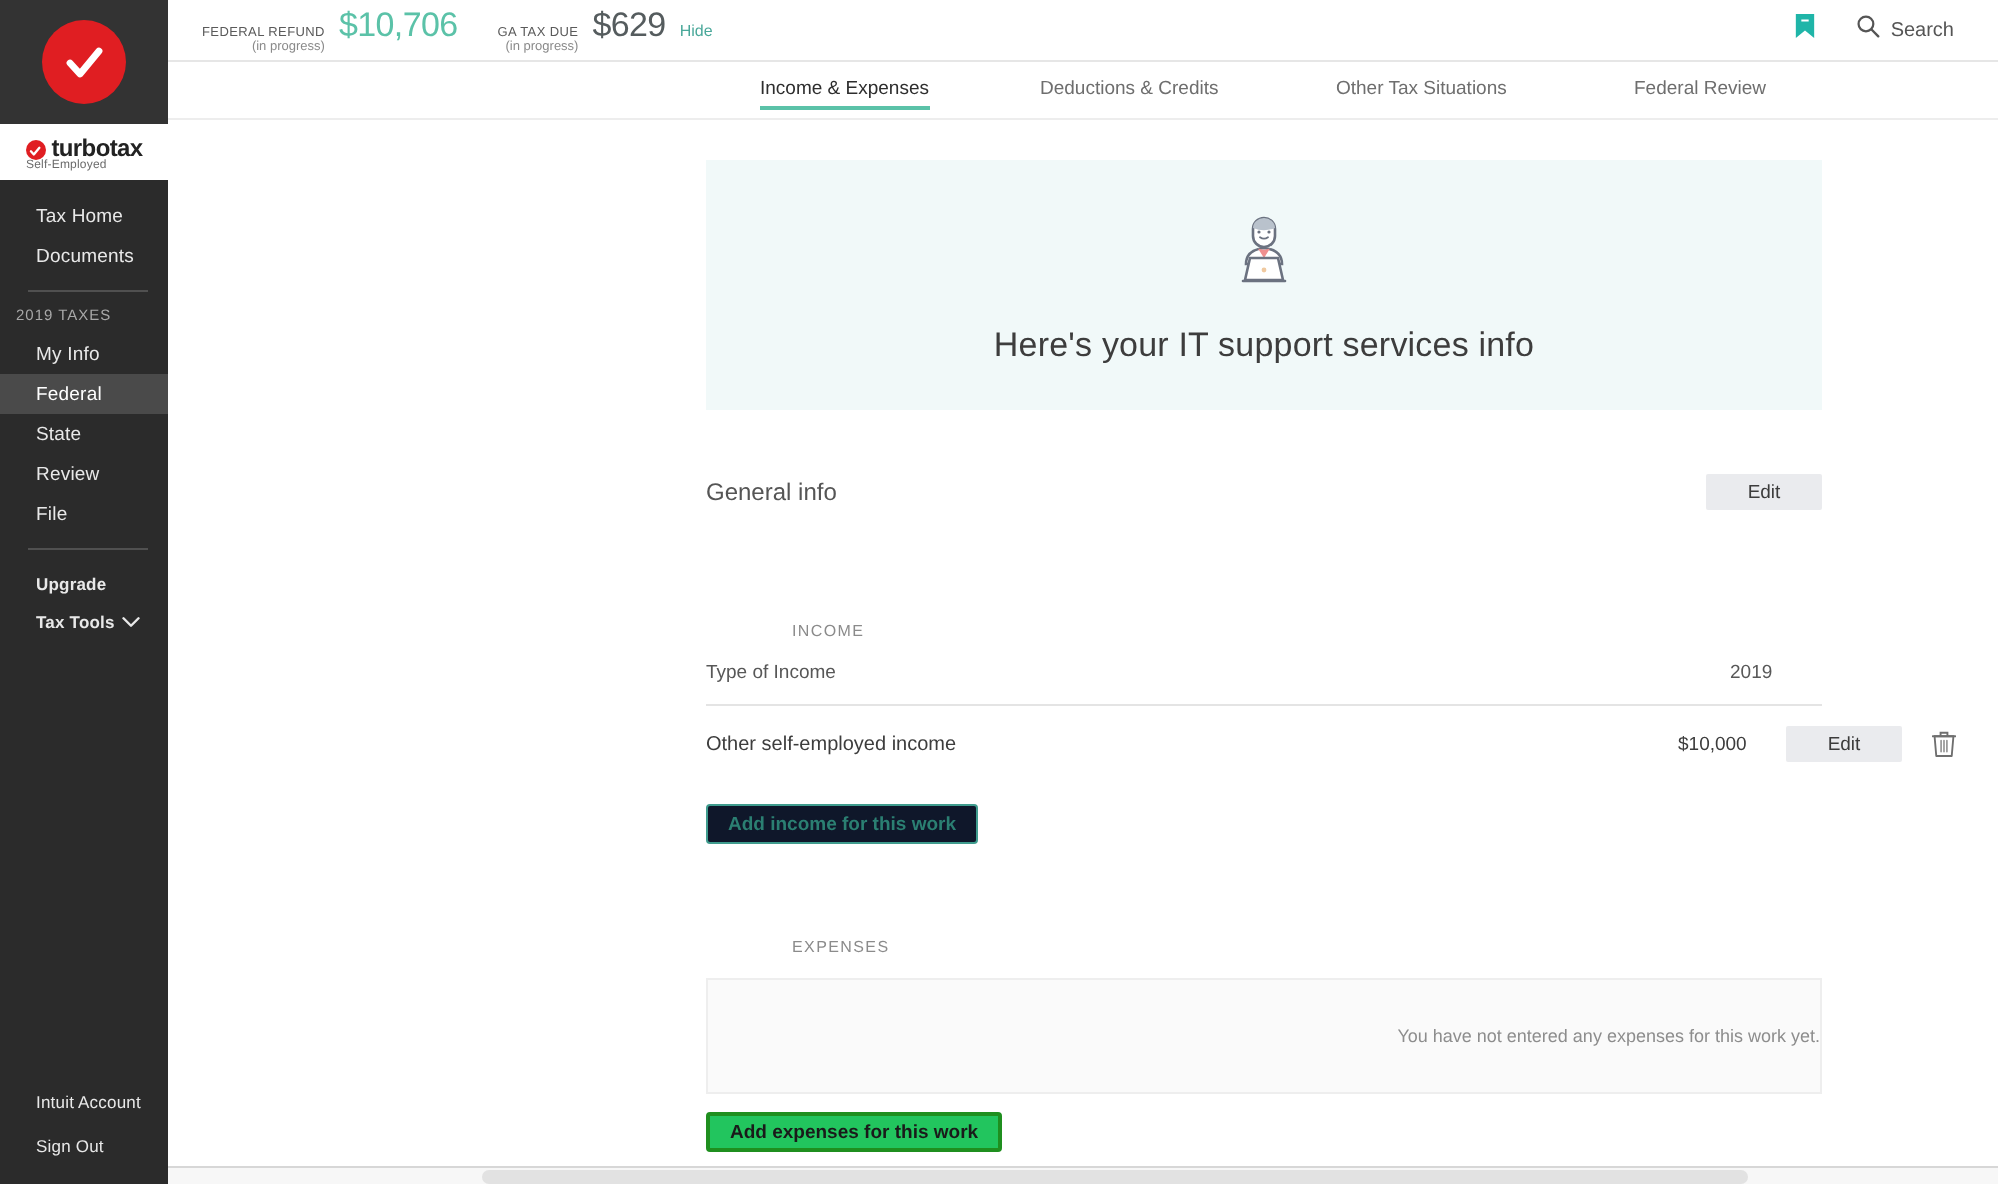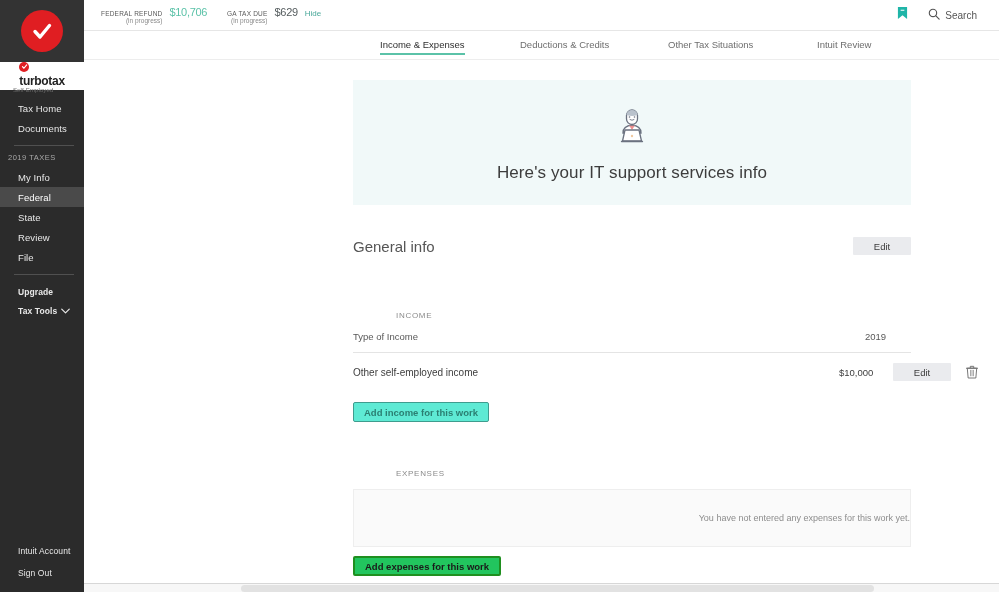--- a/index.html
+++ b/index.html
@@ -27,21 +27,21 @@
     width: 42px; height: 42px; border-radius: 50%;
     background: #e01e22;
     display: flex; align-items: center; justify-content: center;
   }
   .logo-circle svg { display: block; }
   .brand-block {
     height: 28px; background: #ffffff;
     display: flex; flex-direction: column; align-items: center;
     justify-content: center; padding-top: 2px;
   }
-  .brand-row { display: flex; align-items: flex-start; gap: 3px; flex-direction: column; }
+  .brand-row { display: flex; align-items: flex-end; gap: 3px; }
   .brand-dot {
     width: 10px; height: 10px; border-radius: 50%;
     background: #e01e22; display: flex;
     align-items: center; justify-content: center; flex: none;
   }
   .brand-name {
     font-size: 12px; font-weight: bold; color: #222;
     letter-spacing: -0.3px; line-height: 1;
   }
   .brand-sub {
@@ -78,21 +78,21 @@
     display: flex; align-items: center;
   }
   .refund-group { display: flex; align-items: baseline; margin-left: 17px; }
   .refund-labels { text-align: right; line-height: 1.15; }
   .refund-cap {
     font-size: 6.5px; color: #5a5a5a; letter-spacing: 0.2px;
     display: block; text-transform: uppercase;
   }
   .refund-prog { font-size: 6.5px; color: #8a8a8a; display: block; }
   .refund-amt {
-    font-size: 11px; color: #5bc2a8; margin-left: 7px;
+    font-size: 17px; color: #5bc2a8; margin-left: 7px;
     letter-spacing: -0.3px; font-weight: normal;
   }
   .refund-amt.dark { color: #555c5e; }
   .refund-group.second { margin-left: 20px; }
   .hide-link {
     font-size: 8px; color: #4aa89a; margin-left: 7px; cursor: pointer;
   }
   .topbar-right {
     margin-left: auto; display: flex; align-items: center;
     gap: 20px; margin-right: 22px;
@@ -140,21 +140,21 @@
   .hero-title {
     font-size: 17px; color: #3d3d3d; font-weight: normal;
     letter-spacing: 0.1px;
   }
 
   .section-row {
     position: absolute; display: flex; align-items: center;
     left: 269px; width: 558px;
   }
   .row-general { top: 172px; height: 26px; }
-  .row-label { font-size: 15px; color: #555; }
+  .row-label { font-size: 12px; color: #555; }
   .btn-edit {
     margin-left: auto; width: 58px; height: 18px;
     background: #eaebee; border: none; border-radius: 1px;
     font-size: 9.5px; color: #3c3c3c; cursor: pointer;
     font-family: "Liberation Sans", sans-serif;
     display: flex; align-items: center; justify-content: center;
   }
 
   .sec-head {
     position: absolute; left: 269px;
@@ -190,21 +190,21 @@
     display: flex; align-items: center; justify-content: center;
   }
   .row-trash {
     position: absolute; left: 613px; cursor: pointer;
     display: flex; align-items: center;
   }
 
   .btn-outline {
     position: absolute; left: 269px; top: 341px;
     height: 20px; padding: 0 10px;
-    background: #5eead4; border: 1px solid #3f9c8e;
+    background: #0f172a; border: 1px solid #3f9c8e;
     border-radius: 2px; font-size: 9.5px; color: #2b7f72;
     font-weight: bold; cursor: pointer;
     font-family: "Liberation Sans", sans-serif;
     display: flex; align-items: center; justify-content: center;
   }
 
   .empty-box {
     position: absolute; left: 269px; top: 428px;
     width: 558px; height: 58px;
     background: #fafafa; border: 1px solid #eeeeee;
@@ -358,21 +358,21 @@
     <div class="tab tab-1 active">
       <span>Income &amp; Expenses</span>
     </div>
     <div class="tab tab-2">
       <span>Deductions &amp; Credits</span>
     </div>
     <div class="tab tab-3">
       <span>Other Tax Situations</span>
     </div>
     <div class="tab tab-4">
-      <span>Intuit Review</span>
+      <span>Federal Review</span>
     </div>
   </div>
 
   <div class="content">
 
     <div class="hero">
       <span class="hero-illustration">
         <svg width="48" height="48" viewBox="0 0 48 48" aria-hidden="true">
 
           <path d="M18.5 12.5 a5.5 5.5 0 0 1 11 0 v3.5 a5.5 5.5 0 0 1 -11 0 z" fill="#ffffff" stroke="#6b7280" stroke-width="1.3"></path>

